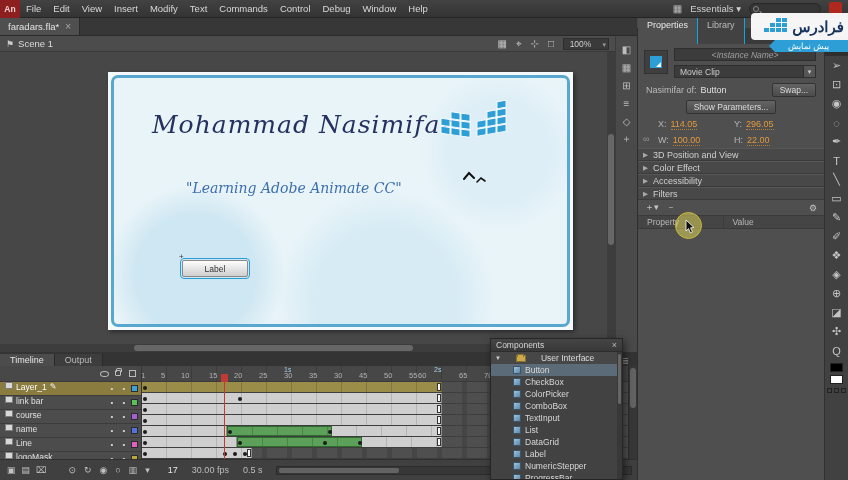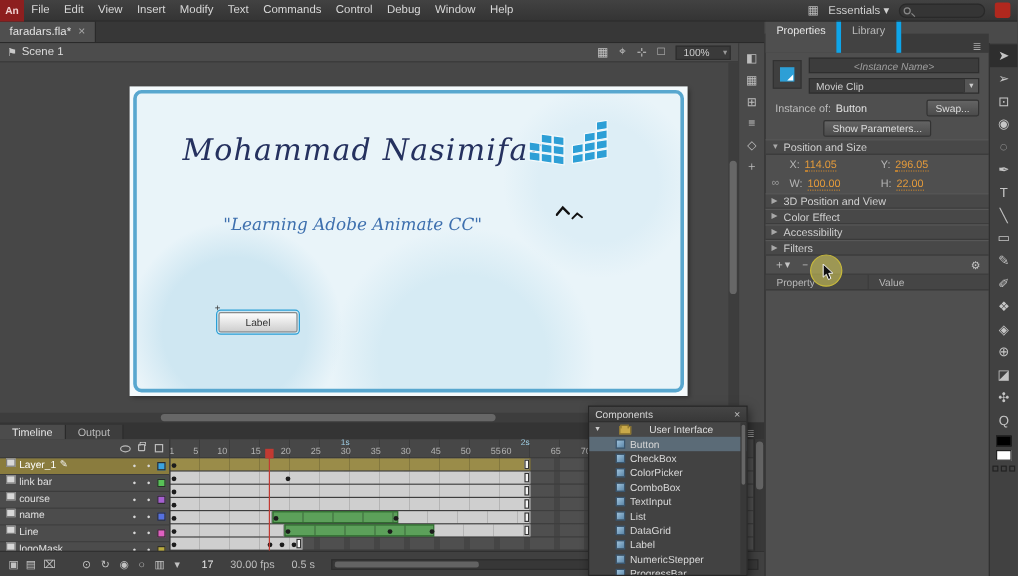--- a/index.html
+++ b/index.html
@@ -56,21 +56,21 @@
   .sb-h .thumb{position:absolute;top:1px;height:6px;left:22%;width:46%;background:#676767;border-radius:3px}
   .sb-c{position:absolute;right:0;bottom:0;width:8px;height:8px;background:#3d3d3d}
 
   
   .dock{position:absolute;left:615px;top:36px;width:22px;height:316px;background:#4a4a4a;border-left:1px solid #3c3c3c;z-index:2;padding-top:4px}
   .dock-cell{height:18px;display:flex;align-items:center;justify-content:center;color:#bdbdbd;font-size:10px}
 
   
   .props{position:absolute;left:637px;top:28px;width:187px;bottom:0;background:#4f4f4f;border-left:1px solid #2e2e2e;z-index:3}
   .props-tabs{height:16px;background:#3a3a3a;display:flex;align-items:flex-end}
-  .ptab{padding:14px 9px;font-size:9px;color:#bbb;background:#424242;border-right:4px solid #0ea5e9}
+  .ptab{padding:14px 9px;font-size:9px;color:#bbb;background:#424242;border-right:1px solid #0ea5e9}
   .ptab.active{background:#4f4f4f;color:#e8e8e8}
   .ptab-menu{margin-left:auto;padding:0 6px;color:#aaa;font-size:9px}
   .props-row1{position:relative;height:38px}
   .mc-icon{position:absolute;left:6px;top:6px;width:24px;height:24px;background:#3f3f3f;border:1px solid #323232;display:flex;align-items:center;justify-content:center}
   .mc-icon .sq{width:12px;height:12px;background:#2d9fd6;position:relative}
   .mc-icon .sq:after{content:"";position:absolute;right:1px;bottom:1px;border-left:5px solid transparent;border-bottom:5px solid #fff}
   .iname{position:absolute;left:36px;top:4px;width:142px;height:13px;background:#3c3c3c;border:1px solid #2e2e2e;color:#9f9f9f;font-style:italic;font-size:8.5px;text-align:center}
   .iname::placeholder{color:#9f9f9f}
   .symtype{position:absolute;left:36px;top:21px;width:142px;height:13px;background:#3c3c3c;border:1px solid #2e2e2e;font-size:8.5px;color:#ccc;line-height:12px;padding-left:5px}
   .symtype .dd{position:absolute;right:0;top:0;width:12px;height:11px;background:#565656;border-left:1px solid #2e2e2e;text-align:center;font-size:7px;color:#ccc;line-height:11px}
@@ -285,29 +285,28 @@
       <div class="ptab-menu">≣</div>
     </div>
     <div class="props-row1">
       <div class="mc-icon">
           <span class="sq"></span>
         </div>
       <input class="iname" placeholder="&lt;Instance Name&gt;" style="">
       <div class="symtype"><span>Movie Clip</span><span class="dd">▾</span></div>
     </div>
     <div class="inst-row">
-      <span>Instance of:</span>
+      <span>Nasimifar of:</span>
       <span style="color:#e0e0e0">Button</span>
       <button class="btn swap">Swap...</button>
     </div>
     <div class="showparams-row">
       <button class="btn">Show Parameters...</button>
     </div>
 
-    <div class="section-header expanded">Position and Size</div>
     <div class="pos-row">
       <span class="pair">
           <span>X:</span>
           <span class="hotval">114.05</span>
         </span>
       <span class="pair">
           <span>Y:</span>
           <span class="hotval">296.05</span>
         </span>
     </div>
@@ -596,20 +595,39 @@
         <div class="comp-row">
           <span class="comp-icon"></span>
           <span>ProgressBar</span>
         </div>
       </div>
     <div class="comp-sb">
         <div class="thumb"></div>
       </div>
   </div>
 
+  <div class="watermark">
+    <div class="wm-box">
+      <svg width="26" height="22" viewBox="0 0 26 22">
+        <g fill="#2d9fd6">
+          <rect x="1" y="12" width="5" height="4"></rect>
+            <rect x="7" y="12" width="5" height="4"></rect>
+          <rect x="7" y="7" width="5" height="4"></rect>
+            <rect x="13" y="7" width="5" height="4"></rect>
+          <rect x="13" y="2" width="5" height="4"></rect>
+            <rect x="19" y="2" width="5" height="4"></rect>
+          <rect x="13" y="12" width="5" height="4"></rect>
+            <rect x="19" y="12" width="5" height="4"></rect>
+            <rect x="19" y="7" width="5" height="4"></rect>
+        </g>
+      </svg>
+      <span class="wm-brand">فرادرس</span>
+    </div>
+    <div class="wm-ribbon">پیش نمایش</div>
+  </div>
 
   <div class="cursor">
     <svg width="11" height="14" viewBox="0 0 11 14">
       <polygon points="1,0 1,11 3.6,8.6 5.4,13 7.4,12 5.6,7.8 9,7.6" fill="#111" stroke="#fff" stroke-width="0.8"></polygon>
     </svg>
   </div>
 
 </div>
 
 </body></html>

